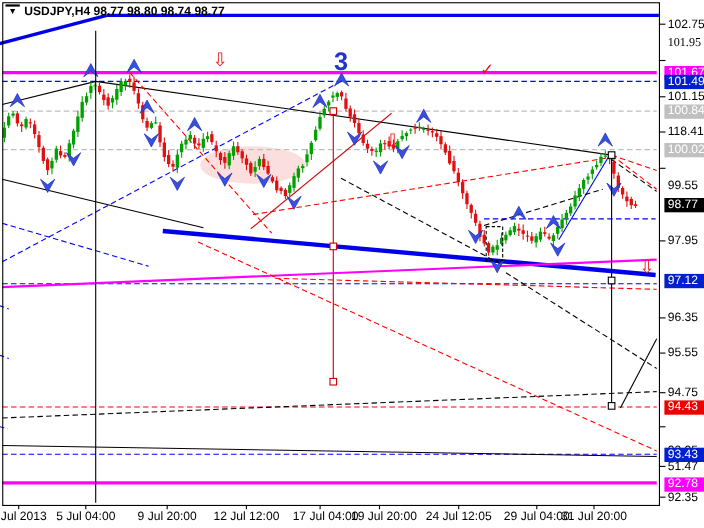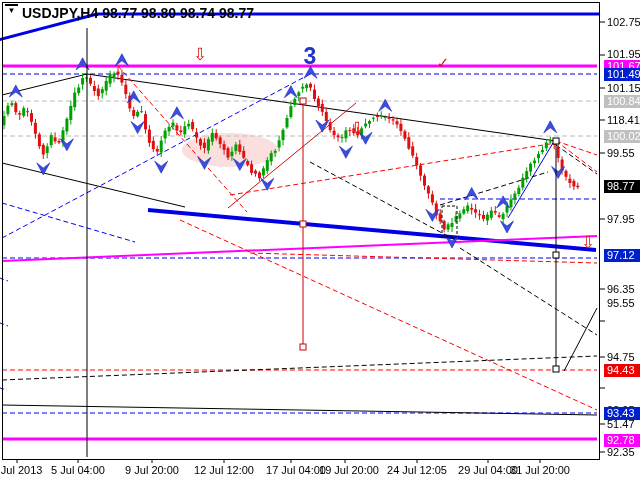--- a/index.html
+++ b/index.html
@@ -1,19 +1,19 @@
 <!DOCTYPE html>
 <html><head>
 <meta charset="utf-8">
 <style>
   html,body{margin:0;padding:0;background:#fff;}
   #win{position:relative;width:640px;height:480px;background:#fff;overflow:hidden;
        font-family:"Liberation Sans","DejaVu Sans",sans-serif;}
   #plot{position:absolute;left:0;top:0;}
-  .sym{position:absolute;left:22px;top:5px;font-size:14px;font-weight:bold;color:#000;white-space:nowrap;}
+  .sym{position:absolute;left:22px;top:5px;font-size:11px;font-weight:bold;color:#000;white-space:nowrap;}
   .dd{position:absolute;left:5px;top:4px;width:13px;font-size:8px;color:#000;border-top:2px solid #000;
       line-height:9px;text-align:center;cursor:pointer;}
   .copy{position:absolute;left:6px;top:445px;font-size:11px;color:#000;white-space:nowrap;}
   .plbl{position:absolute;left:607px;font-size:11px;color:#000;line-height:13px;white-space:nowrap;}
   .phl{position:absolute;left:604px;font-size:11px;color:#fff;line-height:13px;padding:0 3px;min-width:33px;white-space:nowrap;}
   .tlbl{position:absolute;top:464px;font-size:11px;color:#000;white-space:nowrap;transform:translateX(-50%);}
 </style>
 </head>
 <body>
 
@@ -412,27 +412,27 @@
       <line x1="291" y1="459" x2="291" y2="463" stroke="#000"></line>
       <line x1="345" y1="459" x2="345" y2="463" stroke="#000"></line>
       <line x1="417" y1="459" x2="417" y2="463" stroke="#000"></line>
       <line x1="488" y1="459" x2="488" y2="463" stroke="#000"></line>
       <line x1="540" y1="459" x2="540" y2="463" stroke="#000"></line>
     </svg>
   <span class="dd">▼</span>
   <div class="sym">USDJPY,H4  98.77 98.80 98.74 98.77</div>
   <div id="labels">
       <div class="plbl" style="top: 16px;">102.75</div>
-      <div class="plbl" style="top: 48px;">101.95</div>
+      <div class="plbl" style="top: 33px; font-family: Liberation Serif, serif;">101.95</div>
       <div class="plbl" style="top: 82px;">101.15</div>
       <div class="plbl" style="top: 114px;">118.41</div>
-      <div class="plbl" style="top: 147px;">99.55</div>
+      <div class="plbl" style="top: 163px;">99.55</div>
       <div class="plbl" style="top: 213px;">97.95</div>
       <div class="plbl" style="top: 283px;">96.35</div>
-      <div class="plbl" style="top: 297px; text-align: right;">95.55</div>
+      <div class="plbl" style="top: 315px; text-align: right;">95.55</div>
       <div class="plbl" style="top: 351px;">94.75</div>
       <div class="plbl" style="top: 404px;">93.95</div>
       <div class="plbl" style="top: 418px;">51.47</div>
       <div class="plbl" style="top: 446px;">92.35</div>
       <div class="phl" style="top: 60px; background: rgb(255, 0, 255);">101.67</div>
       <div class="phl" style="top: 68px; background: rgb(0, 32, 208);">101.49</div>
       <div class="phl" style="top: 95px; background: rgb(192, 192, 192);">100.84</div>
       <div class="phl" style="top: 130px; background: rgb(192, 192, 192);">100.02</div>
       <div class="phl" style="top: 180px; background: rgb(0, 0, 0);">98.77</div>
       <div class="phl" style="top: 249px; background: rgb(0, 32, 208);">97.12</div>

